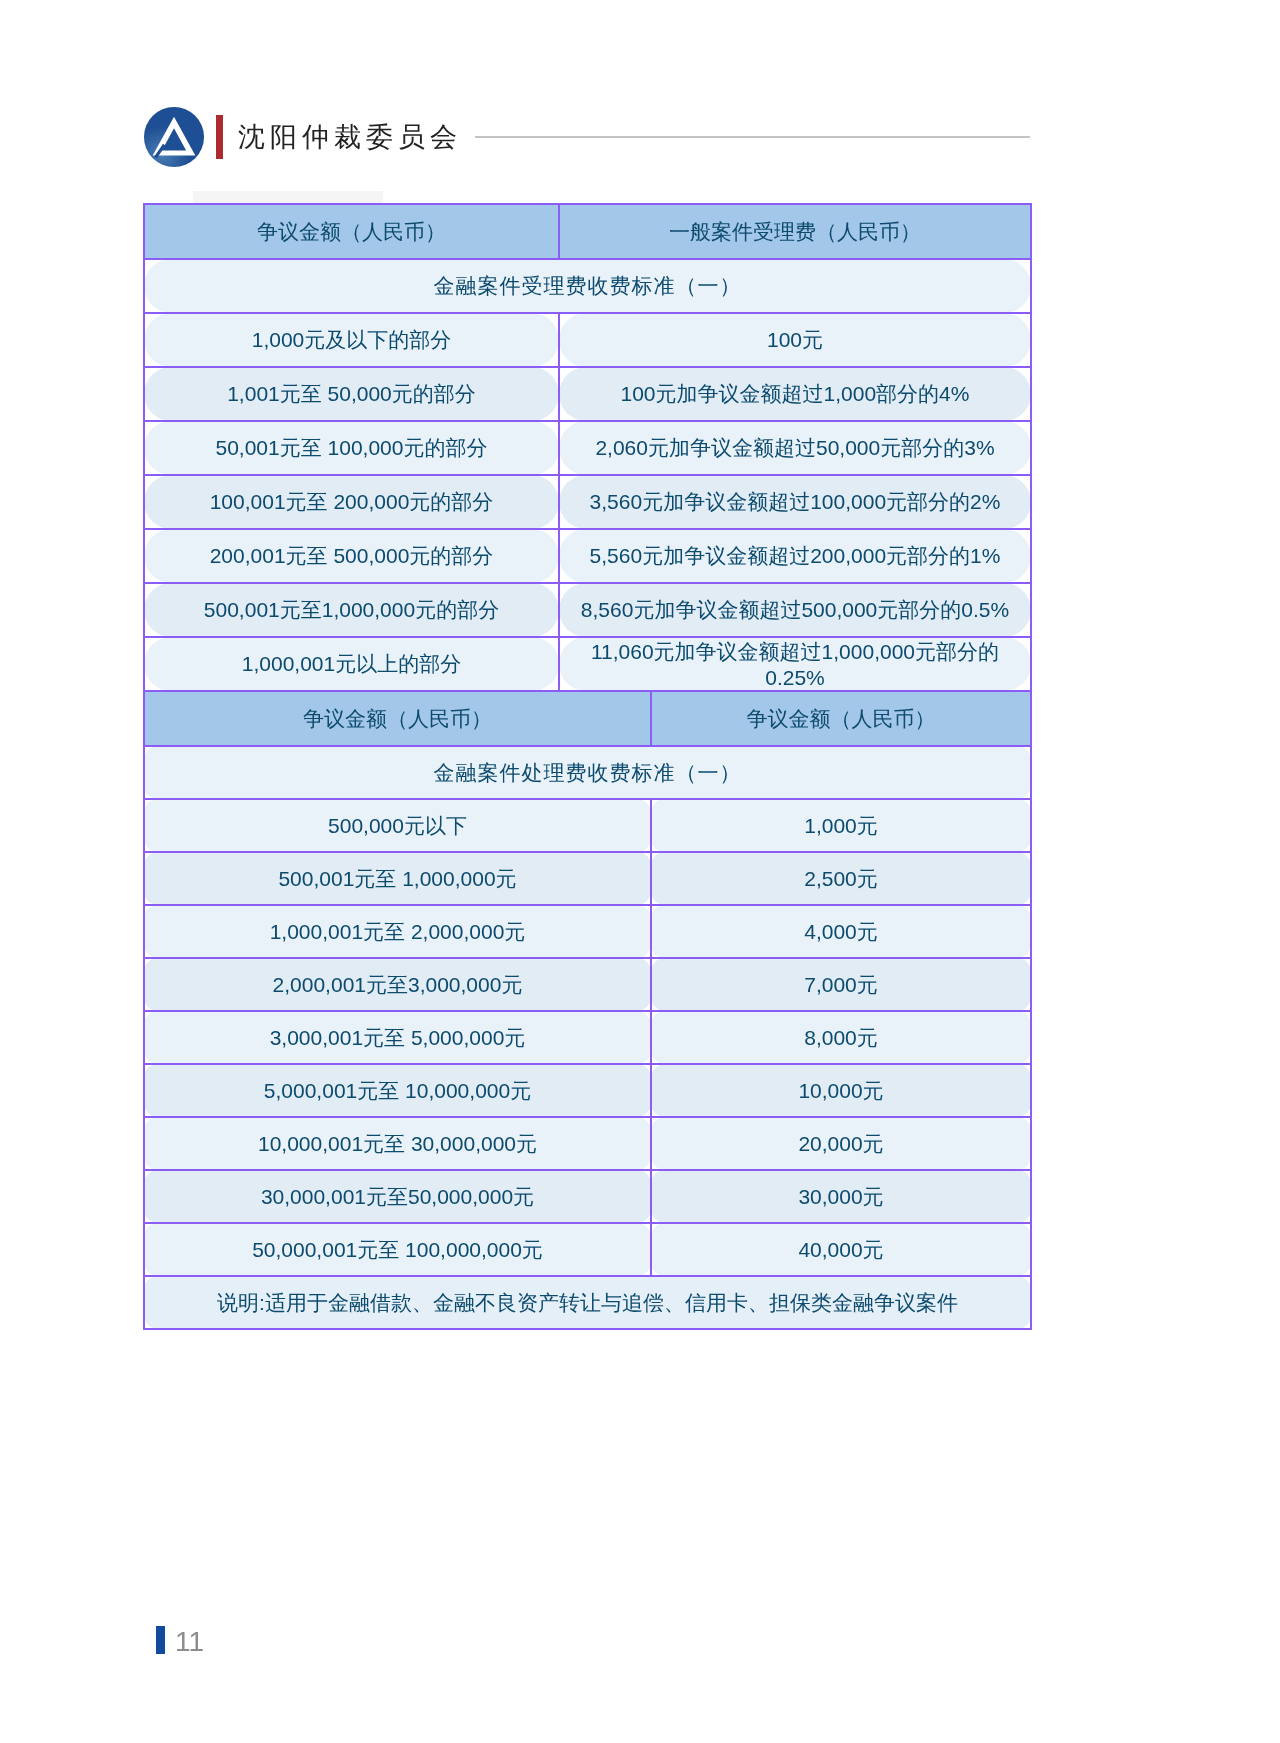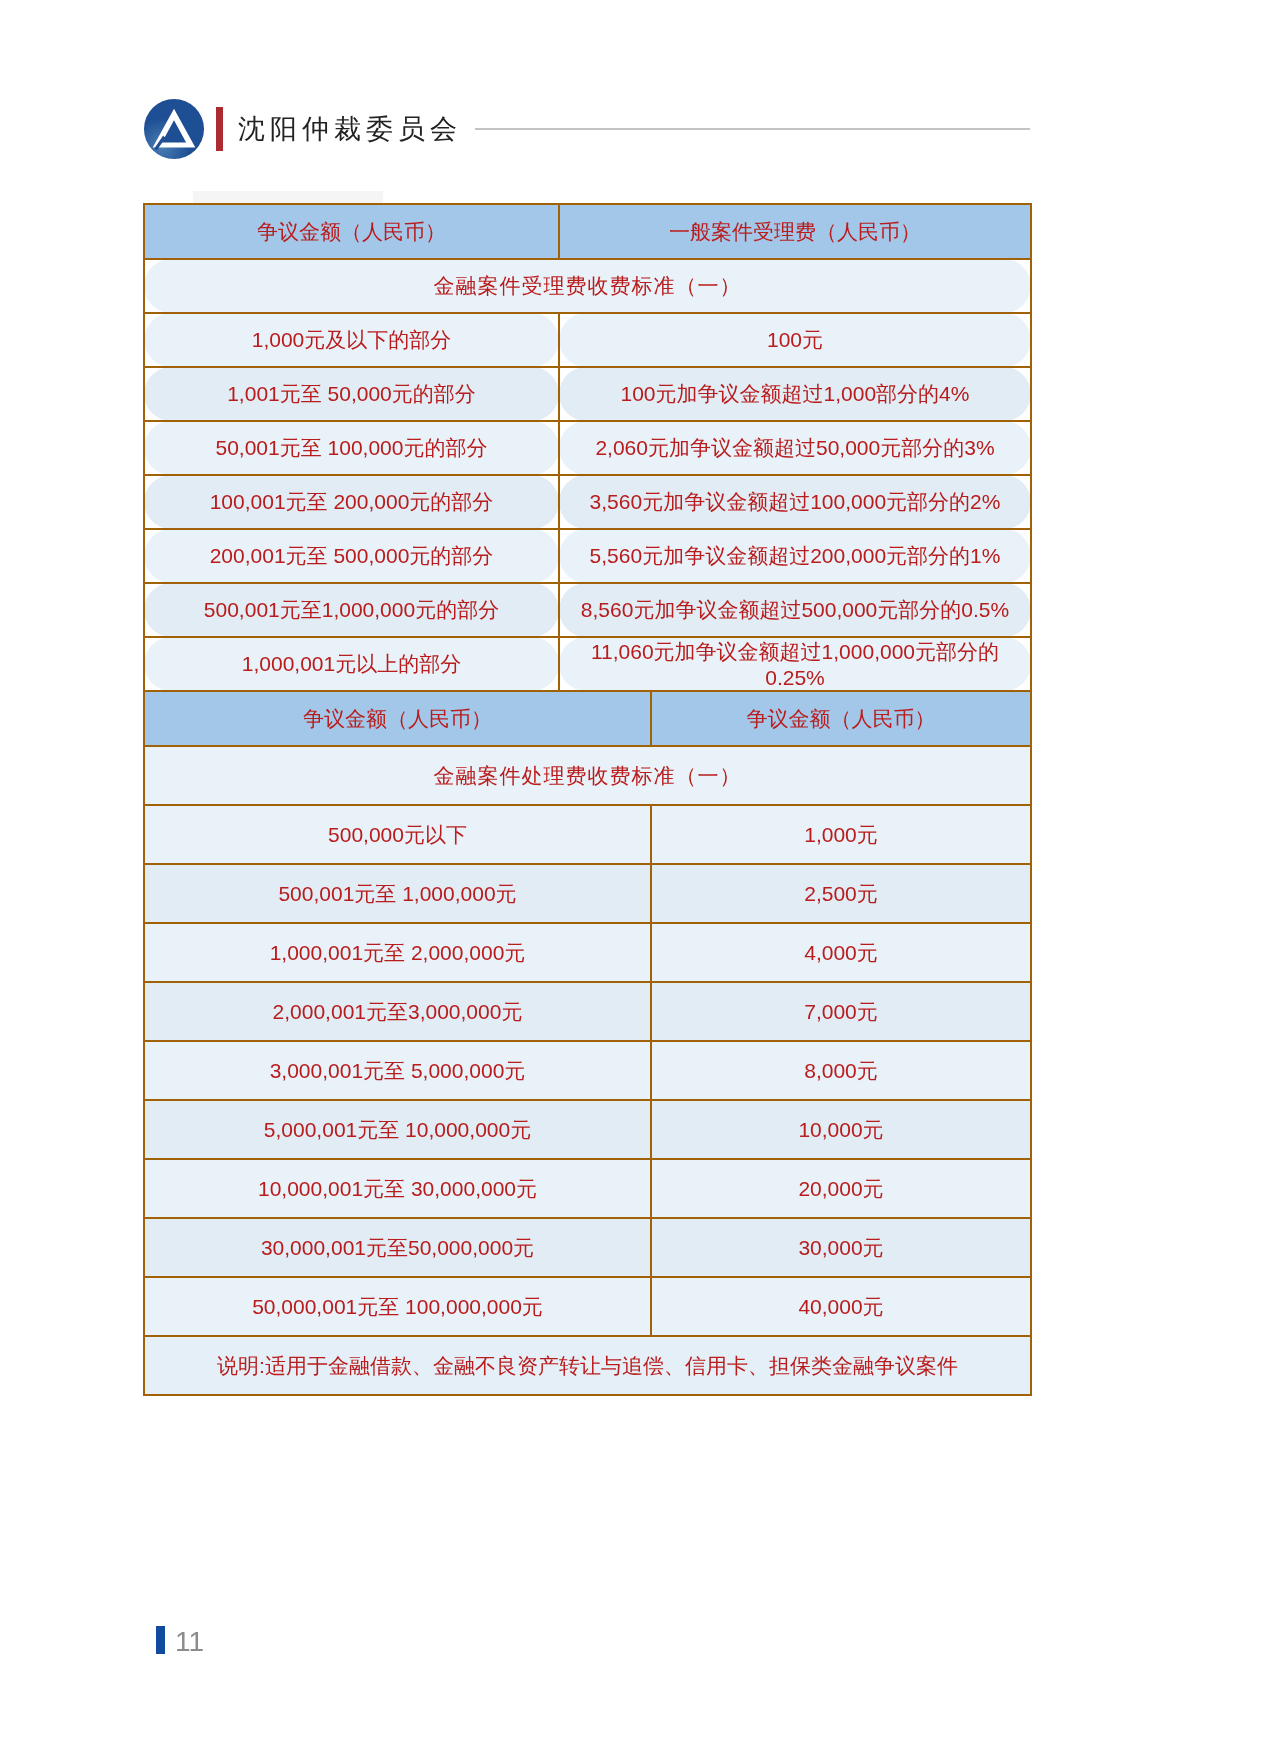--- a/index.html
+++ b/index.html
@@ -8,21 +8,21 @@
     position: relative;
     width: 1280px;
     height: 1743px;
     background: #ffffff;
     overflow: hidden;
   }
 
   
   .hdr {
     position: absolute;
-    left: 143px; top: 96px;
+    left: 143px; top: 104px;
     width: 887px; height: 66px;
     display: flex; align-items: center;
   }
   .hdr .logo { width: 62px; height: 62px; flex: 0 0 auto; }
   .hdr .redbar {
     width: 7px; height: 44px;
     background: #ab2b30;
     margin-left: 11px;
     flex: 0 0 auto;
   }
@@ -53,42 +53,42 @@
     left: 143px; top: 203px;
     width: 887px;
   }
   table.fee {
     border-collapse: collapse;
     table-layout: fixed;
     width: 887px;
   }
   table.fee + table.fee { margin-top: -2px; }
   table.fee td, table.fee th {
-    border: 2px solid #a16207;
+    border: 2px solid #8b5cf6;
     text-align: center;
     vertical-align: middle;
-    color: #b91c1c;
+    color: #0c4a6e;
     font-size: 21px;
     font-weight: 400;
     padding: 0 6px;
   }
   td.title-cell {
     background: #14459c;
     color: #ffffff;
     font-size: 23px;
     font-weight: bold;
     height: 54px;
     letter-spacing: 1px;
   }
   th.head-cell {
     background: #a3c7e8;
     height: 55px;
   }
   table.t1 tbody td { height: 54px; border-radius: 27px; }
-  table.t2 tbody td { height: 59px; }
+  table.t2 tbody td { height: 53px; border-radius: 14px; }
   table.fee tbody tr:nth-child(odd) td { background: #e9f2f9; }
   table.fee tbody tr:nth-child(even) td { background: #e1ecf5; }
   td.note-cell {
     height: 59px;
     background: #e5eff7 !important;
     font-size: 20px;
   }
 
   
   .ftr {

